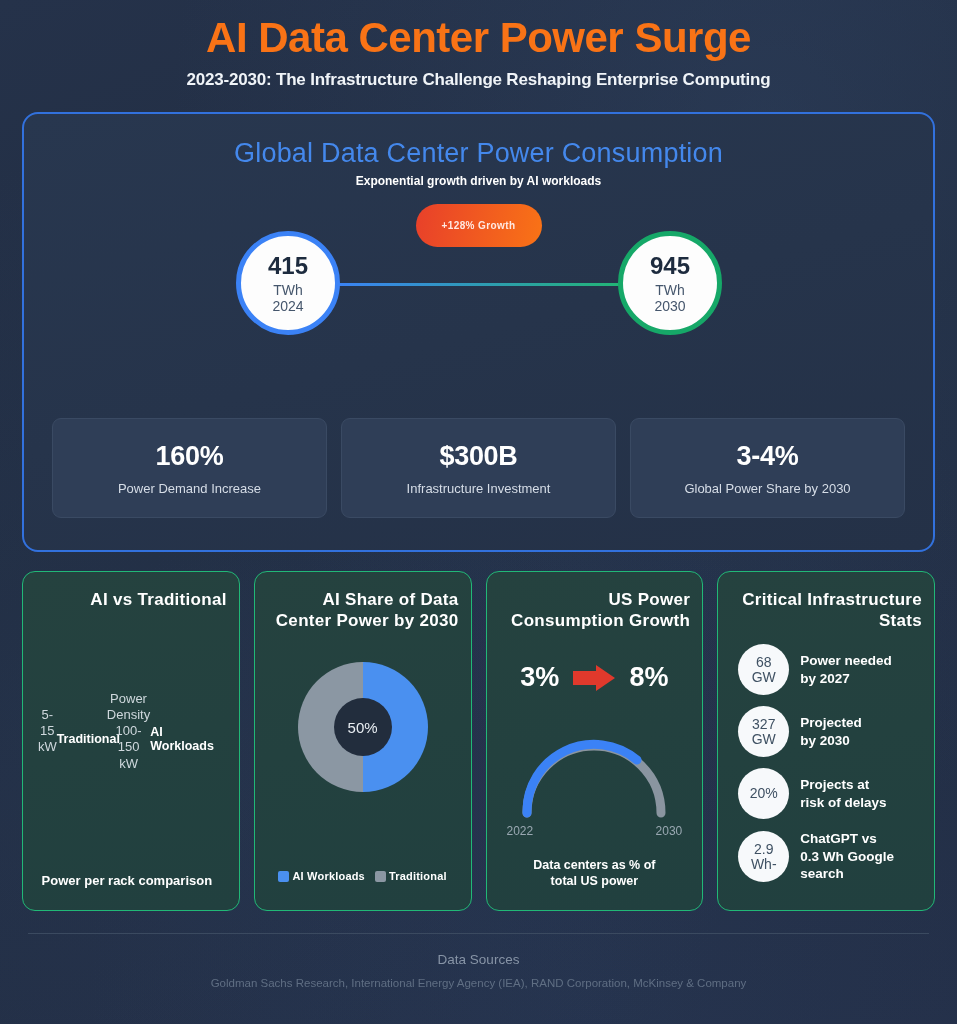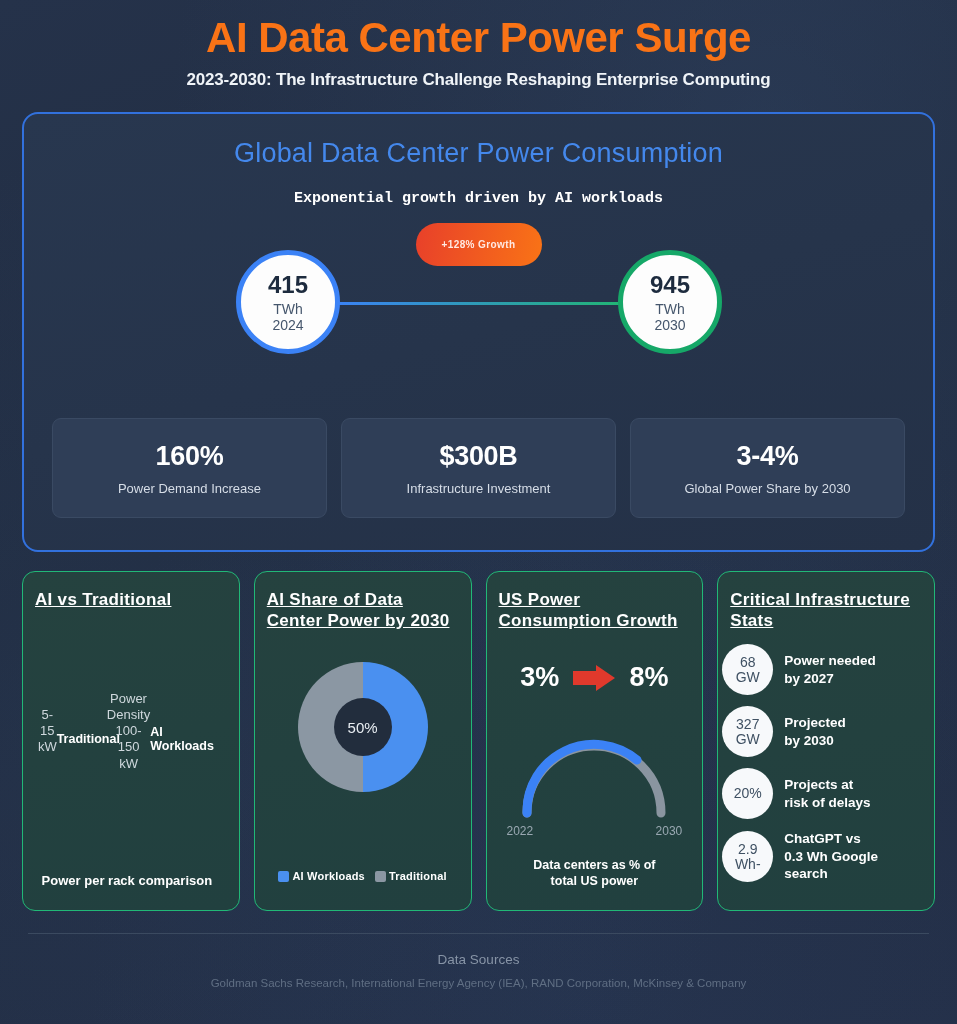--- a/index.html
+++ b/index.html
@@ -54,25 +54,24 @@
   }
   .hero-title {
     text-align: center;
     padding-top: 24px;
     font-size: 27px;
     color: #4488ec;
     letter-spacing: 0.2px;
   }
   .hero-sub {
     text-align: center;
-    margin-top: 21px;
-    font-size: 15px;
+    margin-top: 5px;
+    font-size: 12px;
     font-weight: bold;
     color: #ffffff;
-    font-family: Liberation Mono, monospace;
   }
 
   
   .flow { position: relative; height: 170px; margin-top: 12px; }
   .flow-line {
     position: absolute;
     left: 310px; right: 308px; top: 83px;
     height: 3px;
     background: linear-gradient(90deg, #3b82f6 0%, #22b573 100%);
   }
@@ -129,27 +128,26 @@
   .card {
     flex: 1;
     height: 340px;
     border: 1.5px solid #21b877;
     border-radius: 13px;
     background: linear-gradient(170deg, #25423f 0%, #21403f 100%);
     position: relative;
     padding: 18px 12px 14px;
   }
   .card-title {
-    text-align: left;
+    text-align: right;
     font-size: 17px;
     font-weight: bold;
     color: #ffffff;
     letter-spacing: 0.3px;
     line-height: 1.22;
-    text-decoration: underline;
   }
 
   
   .bars {
     position: absolute;
     left: 22px; right: 22px; top: 52px; bottom: 66px;
     display: flex; align-items: flex-end; justify-content: center; gap: 22px;
   }
   .bar-col { width: 72px; display: flex; flex-direction: row; align-items: center; height: 100%; justify-content: flex-end; }
   .bar-cap { font-size: 13px; color: #cfd8dd; text-align: center; line-height: 1.25; margin-bottom: 6px; }
@@ -206,21 +204,21 @@
     position: absolute; left: 20px; right: 20px; top: 252px;
     display: flex; justify-content: space-between;
     font-size: 12px; color: #9aa8b2;
   }
   .gauge-foot {
     position: absolute; left: 10px; right: 10px; bottom: 20px;
     text-align: center; font-size: 12.5px; font-weight: bold; color: #ffffff; line-height: 1.35;
   }
 
   
-  .stats-list { position: absolute; left: 4px; right: 14px; top: 72px; }
+  .stats-list { position: absolute; left: 20px; right: 14px; top: 72px; }
   .stat-item { display: flex; align-items: center; gap: 11px; margin-bottom: 11px; }
   .stat-circle {
     width: 51px; height: 51px; border-radius: 50%;
     background: #f7f9fb; flex: 0 0 51px;
     display: flex; flex-direction: column;
     align-items: center; justify-content: center;
     font-size: 14px; color: #3f5163; line-height: 1.05;
   }
   .stat-text { font-size: 13.5px; font-weight: bold; color: #ffffff; line-height: 1.3; }
 

